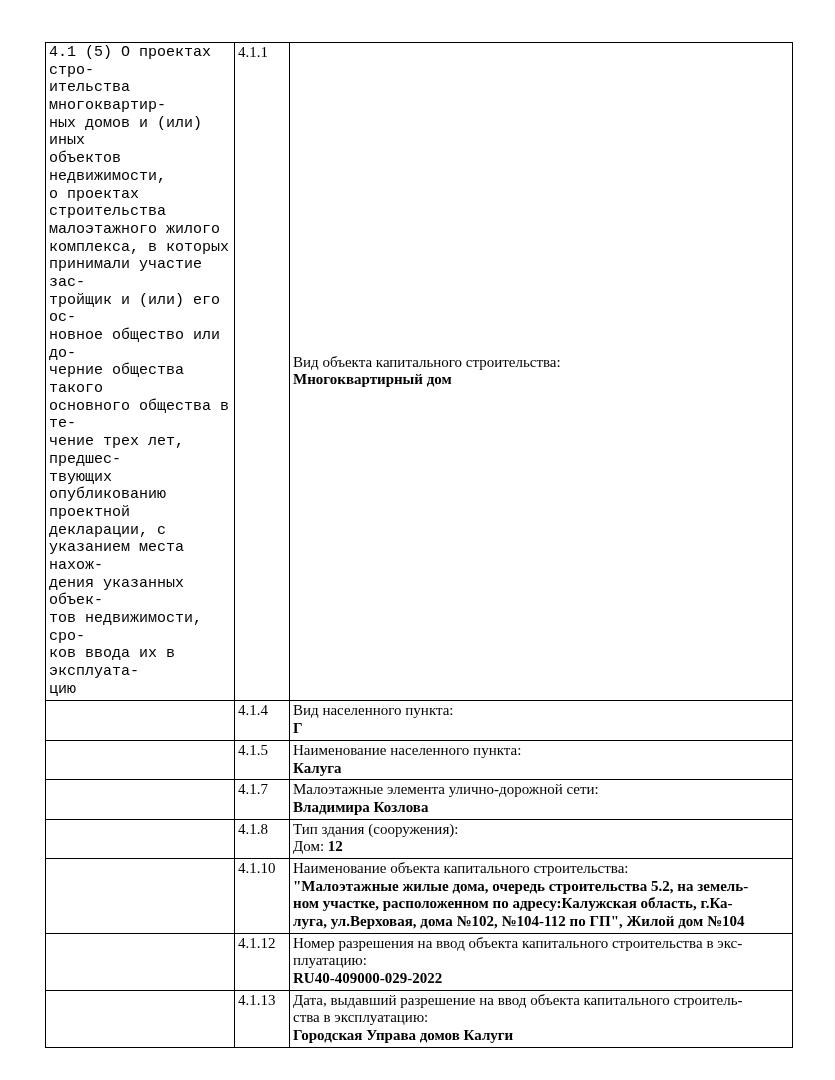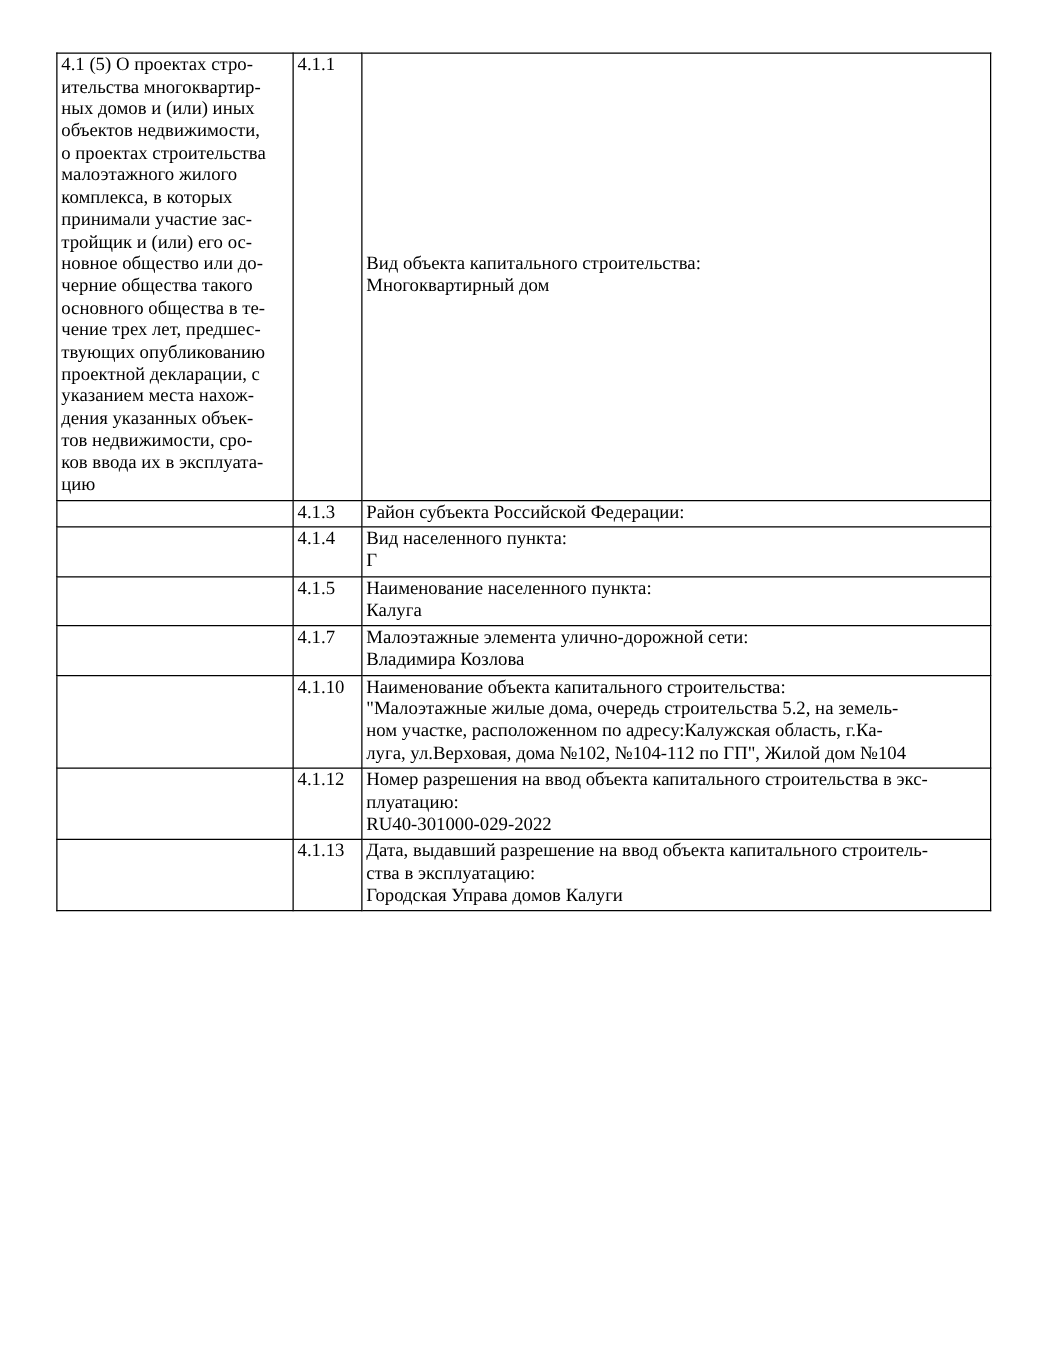--- a/index.html
+++ b/index.html
@@ -27,41 +27,42 @@
   table.decl-table td {
     border: 1px solid #000000;
     padding: 1px 3px 2px 3px;
     vertical-align: top;
     overflow: hidden;
   }
   td.section-cell {
     width: 182px;
     white-space: pre-line;
     vertical-align: top;
+    font-family: Liberation Mono, monospace;
   }
   td.code-cell {
     width: 48px;
     vertical-align: middle;
     padding-left: 2px;
     padding-right: 1px;
   }
   td.field-cell {
     vertical-align: top;
   }
   td.field-cell.middle {
     vertical-align: middle;
   }
   .field-label {
     white-space: pre-line;
   }
   .field-value-line {
     white-space: pre-line;
   }
   .field-value-line b {
-    font-weight: normal;
+    font-weight: bold;
   }
 </style>
 </head>
 <body>
 
 <div class="page">
   <table class="decl-table">
     <tbody>
         <tr>
           <td class="section-cell">4.1 (5) О проектах стро-
@@ -85,27 +86,20 @@
 ков ввода их в эксплуата-
 цию</td>
           <td class="code-cell">4.1.1</td>
           <td class="field-cell middle">
             <div class="field-label">Вид объекта капитального строительства:</div>
             <div class="field-value-line"><b>Многоквартирный дом</b></div>
           </td>
         </tr>
         <tr>
           <td class="section-cell"></td>
-          <td class="code-cell">4.1.3</td>
-          <td class="field-cell">
-            <div class="field-label">Район субъекта Российской Федерации:</div>
-          </td>
-        </tr>
-        <tr>
-          <td class="section-cell"></td>
           <td class="code-cell">4.1.4</td>
           <td class="field-cell">
             <div class="field-label">Вид населенного пункта:</div>
             <div class="field-value-line"><b>Г</b></div>
           </td>
         </tr>
         <tr>
           <td class="section-cell"></td>
           <td class="code-cell">4.1.5</td>
           <td class="field-cell">
@@ -116,35 +110,43 @@
         <tr>
           <td class="section-cell"></td>
           <td class="code-cell">4.1.7</td>
           <td class="field-cell">
             <div class="field-label">Малоэтажные элемента улично-дорожной сети:</div>
             <div class="field-value-line"><b>Владимира Козлова</b></div>
           </td>
         </tr>
         <tr>
           <td class="section-cell"></td>
+          <td class="code-cell">4.1.8</td>
+          <td class="field-cell">
+            <div class="field-label">Тип здания (сооружения):</div>
+            <div class="field-value-line"><span>Дом: </span><b>12</b></div>
+          </td>
+        </tr>
+        <tr>
+          <td class="section-cell"></td>
           <td class="code-cell">4.1.10</td>
           <td class="field-cell">
             <div class="field-label">Наименование объекта капитального строительства:</div>
             <div class="field-value-line"><b>"Малоэтажные жилые дома, очередь строительства 5.2, на земель-
 ном участке, расположенном по адресу:Калужская область, г.Ка-
 луга, ул.Верховая, дома №102, №104-112 по ГП", Жилой дом №104</b></div>
           </td>
         </tr>
         <tr>
           <td class="section-cell"></td>
           <td class="code-cell">4.1.12</td>
           <td class="field-cell">
             <div class="field-label">Номер разрешения на ввод объекта капитального строительства в экс-
 плуатацию:</div>
-            <div class="field-value-line"><b>RU40-301000-029-2022</b></div>
+            <div class="field-value-line"><b>RU40-409000-029-2022</b></div>
           </td>
         </tr>
         <tr>
           <td class="section-cell"></td>
           <td class="code-cell">4.1.13</td>
           <td class="field-cell">
             <div class="field-label">Дата, выдавший разрешение на ввод объекта капитального строитель-
 ства в эксплуатацию:</div>
             <div class="field-value-line"><b>Городская Управа домов Калуги</b></div>
           </td>

